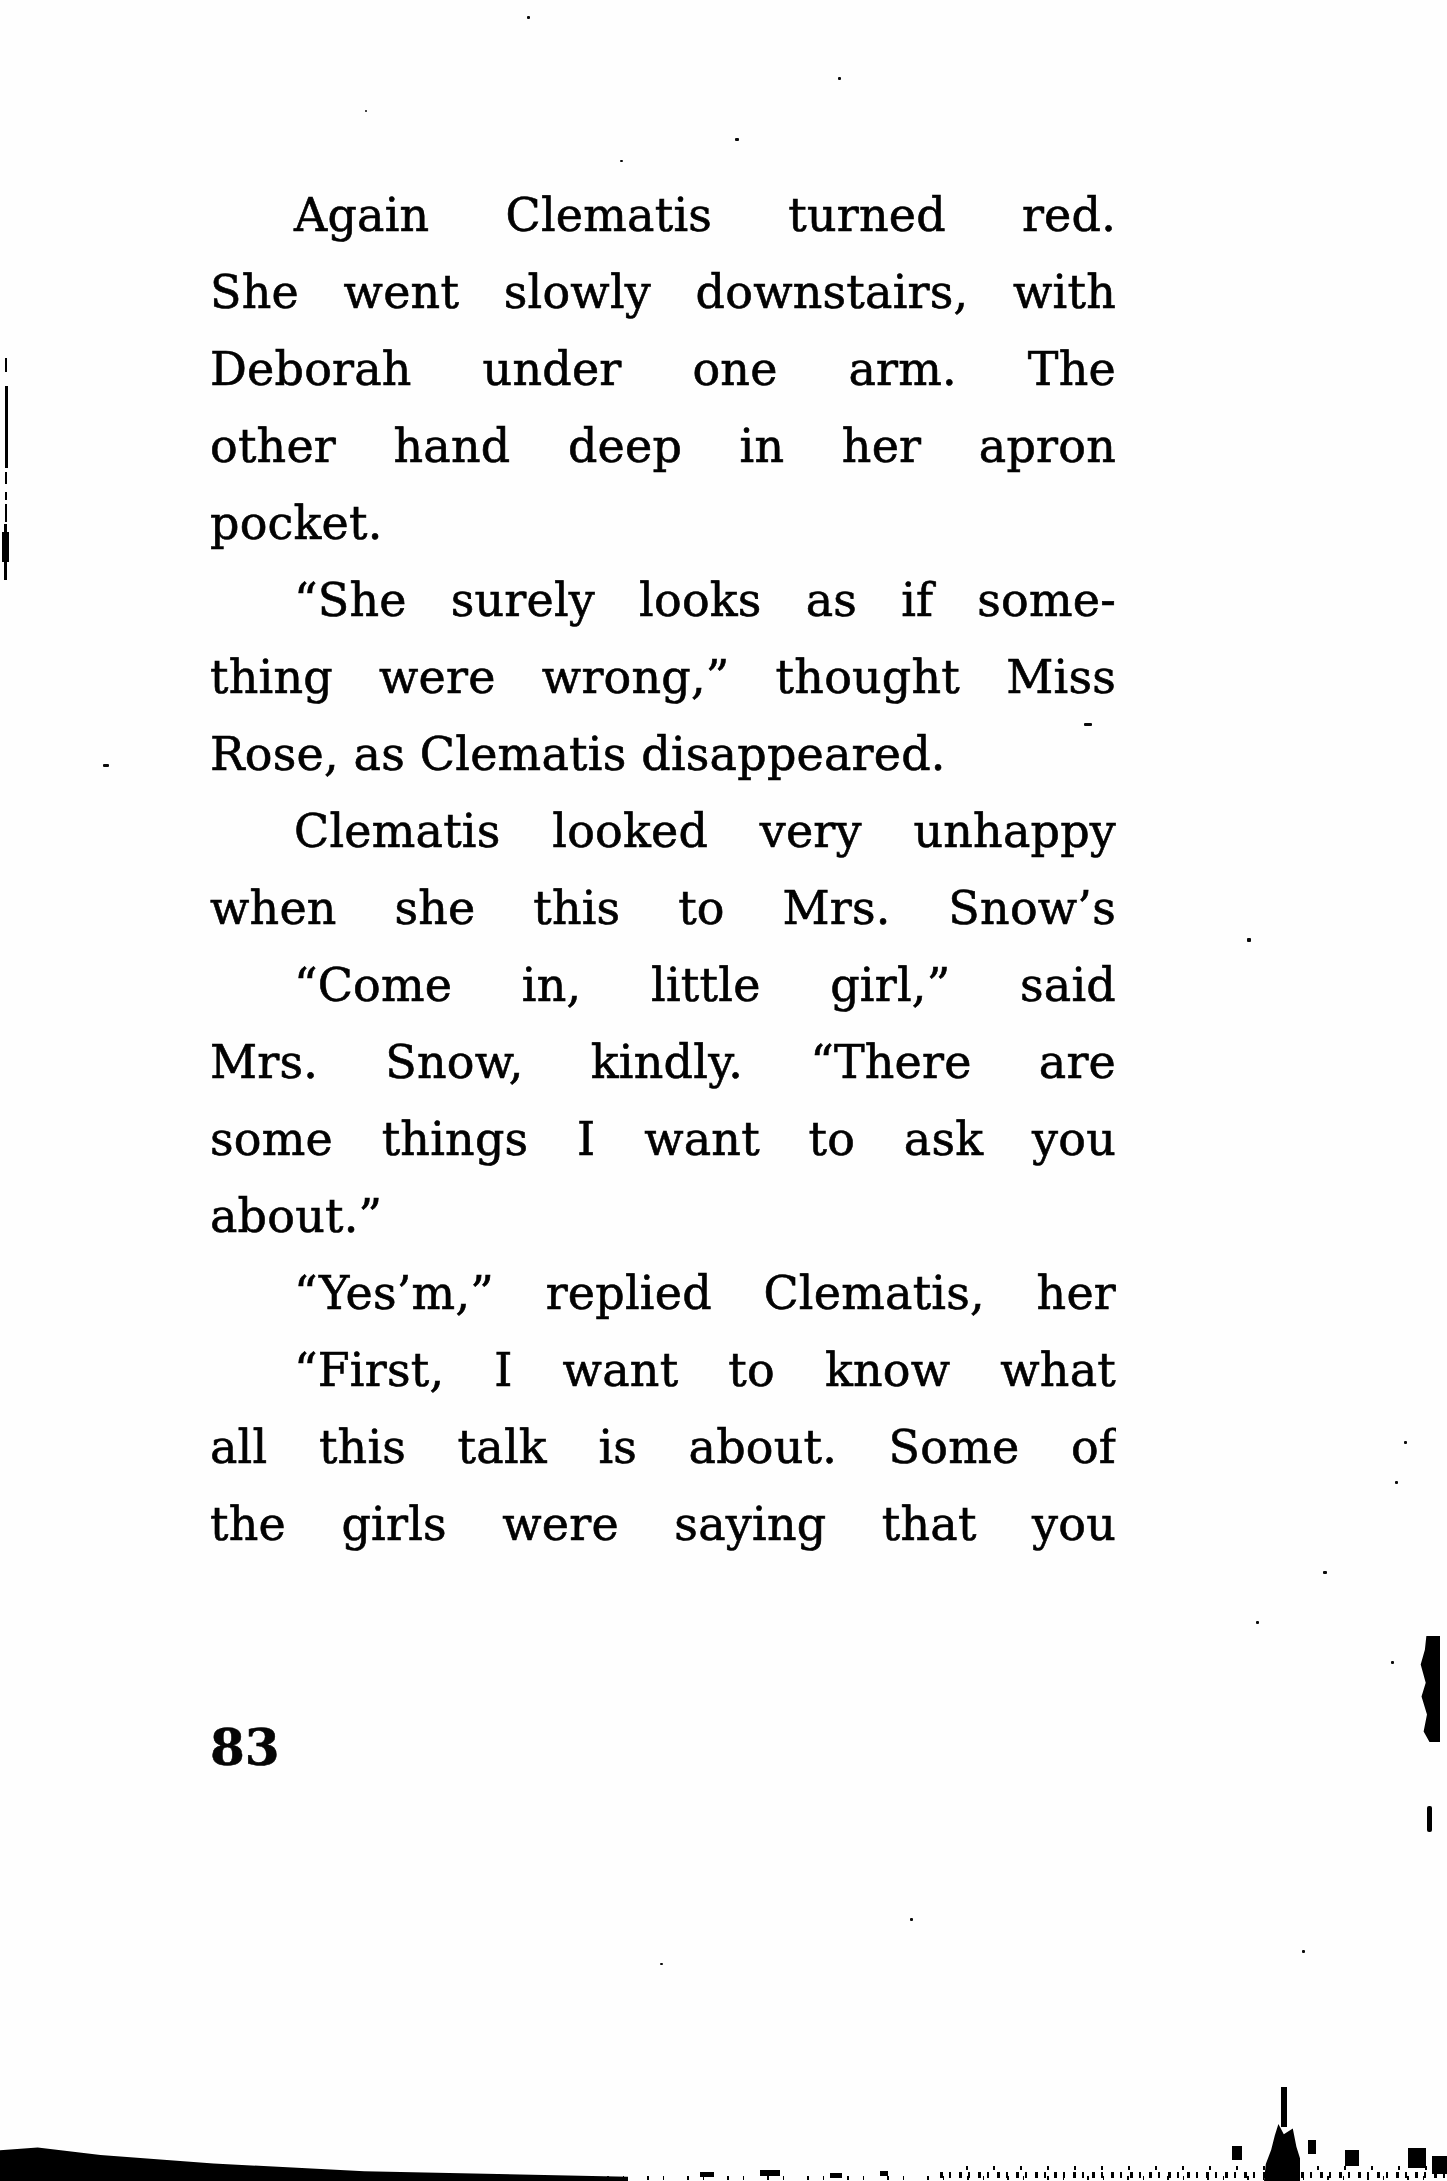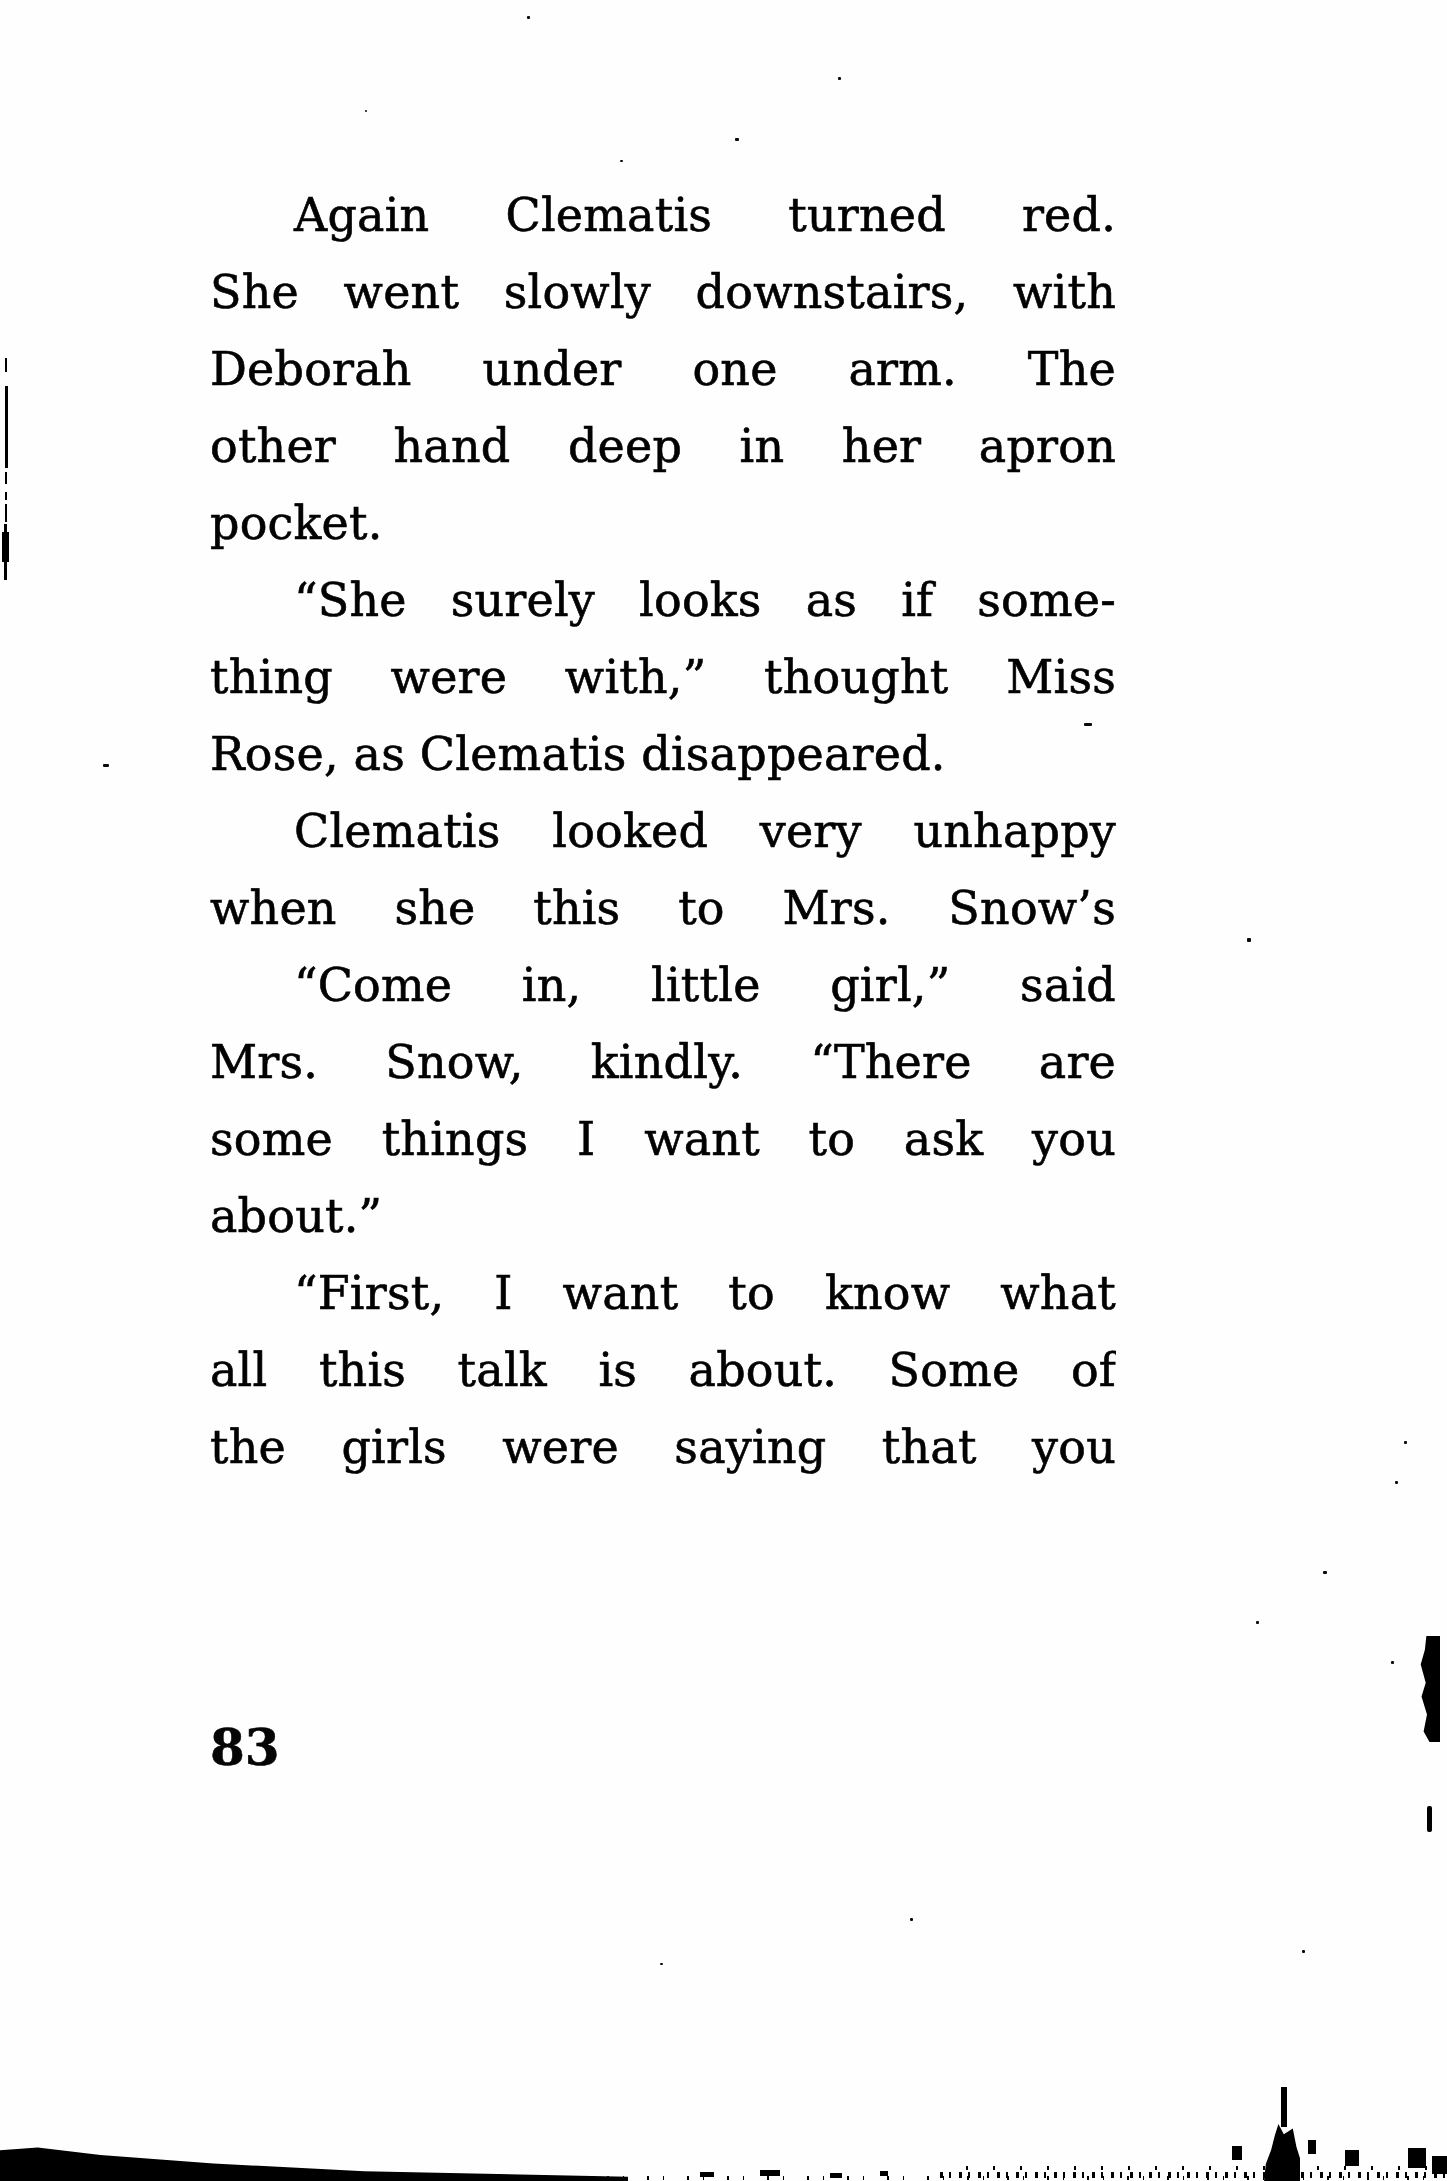--- a/index.html
+++ b/index.html
@@ -70,28 +70,29 @@
 
 <div class="page">
 
   <div class="text-block">
     <div class="line indent">Again Clematis turned red.</div>
     <div class="line">She went slowly downstairs, with</div>
     <div class="line">Deborah under one arm. The</div>
     <div class="line">other hand deep in her apron</div>
     <div class="line end">pocket.</div>
     <div class="line indent">“She surely looks as if some-</div>
-    <div class="line">thing were with,” thought Miss</div>
+    <div class="line">thing were wrong,” thought Miss</div>
     <div class="line end">Rose, as Clematis disappeared.</div>
     <div class="line indent">Clematis looked very unhappy</div>
     <div class="line">when she this to Mrs. Snow’s</div>
     <div class="line indent">“Come in, little girl,” said</div>
     <div class="line">Mrs. Snow, kindly. “There are</div>
     <div class="line">some things I want to ask you</div>
     <div class="line end">about.”</div>
+    <div class="line indent">“Yes’m,” replied Clematis, her</div>
     <div class="line indent">“First, I want to know what</div>
     <div class="line">all this talk is about. Some of</div>
     <div class="line">the girls were saying that you</div>
   </div>
 
   <div class="pagenum">83</div>
 
   <div>
     <div class="lseg" style="left:5px; top:358px; width:2px; height:14px;"></div>
     <div class="lseg" style="left:5px; top:386px; width:3px; height:82px;"></div>

